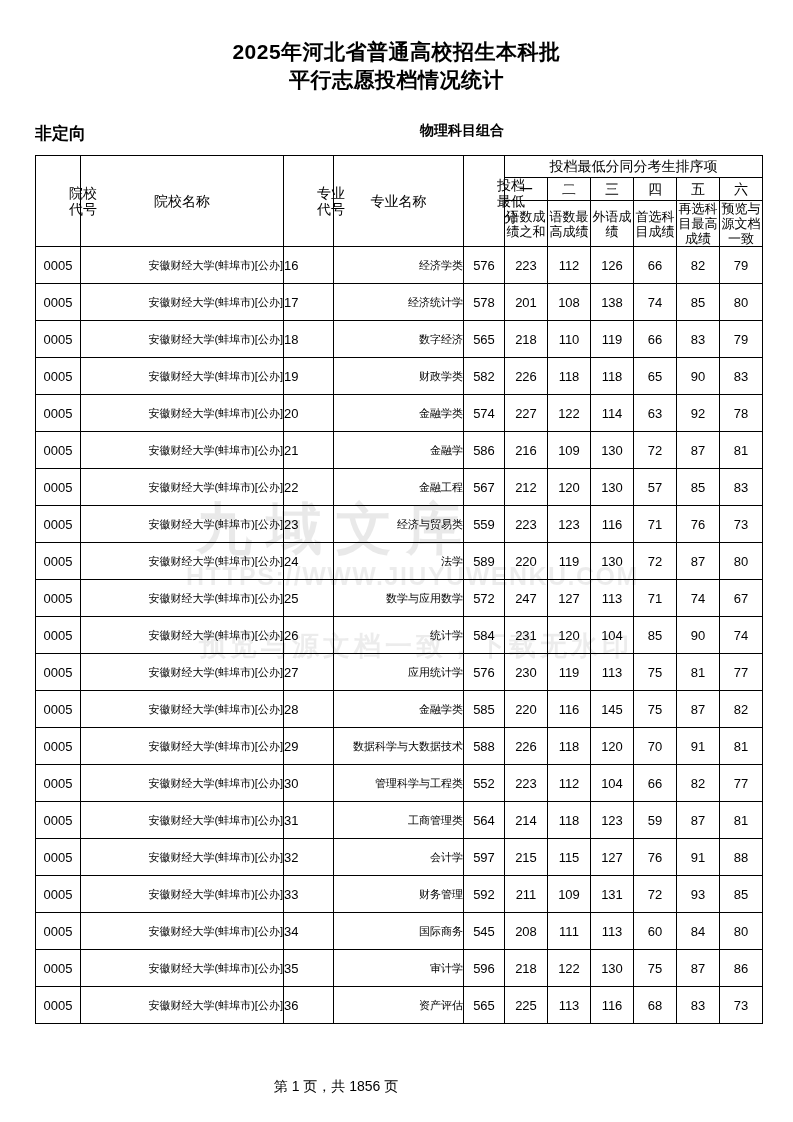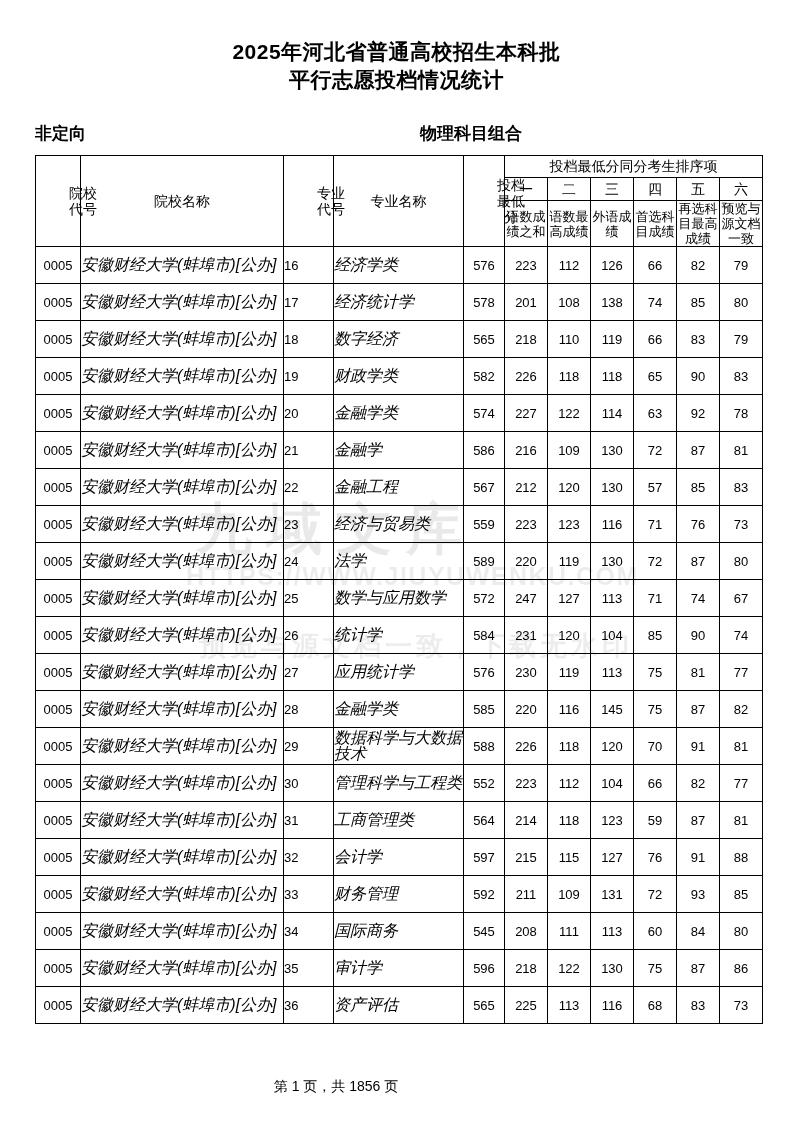--- a/index.html
+++ b/index.html
@@ -86,21 +86,21 @@
     position: absolute;
     left: 35px;
     top: 0;
     font-size: 17px;
     font-weight: bold;
   }
   .subhead-right {
     position: absolute;
     left: 420px;
     top: 0;
-    font-size: 17px;
+    font-size: 14px;
     font-weight: bold;
   }
 
   
   .table-wrap {
     padding: 0 31px 0 35px;
     margin-top: 3px;
   }
   table.score-table {
     border-collapse: collapse;
@@ -171,25 +171,24 @@
   
   tbody td {
     height: 36px;
     font-size: 13px;
   }
   td.cell-code {
     text-align: center;
     font-size: 13px;
   }
   td.cell-name {
-    text-align: left;
+    text-align: right;
     padding-left: 3px;
-    font-size: 16px;
+    font-size: 11px;
     line-height: 16px;
-    font-style: italic;
   }
   td.cell-majorcode {
     text-align: left;
     font-size: 13px;
   }
   td.cell-num {
     text-align: center;
     font-size: 13px;
   }
 

